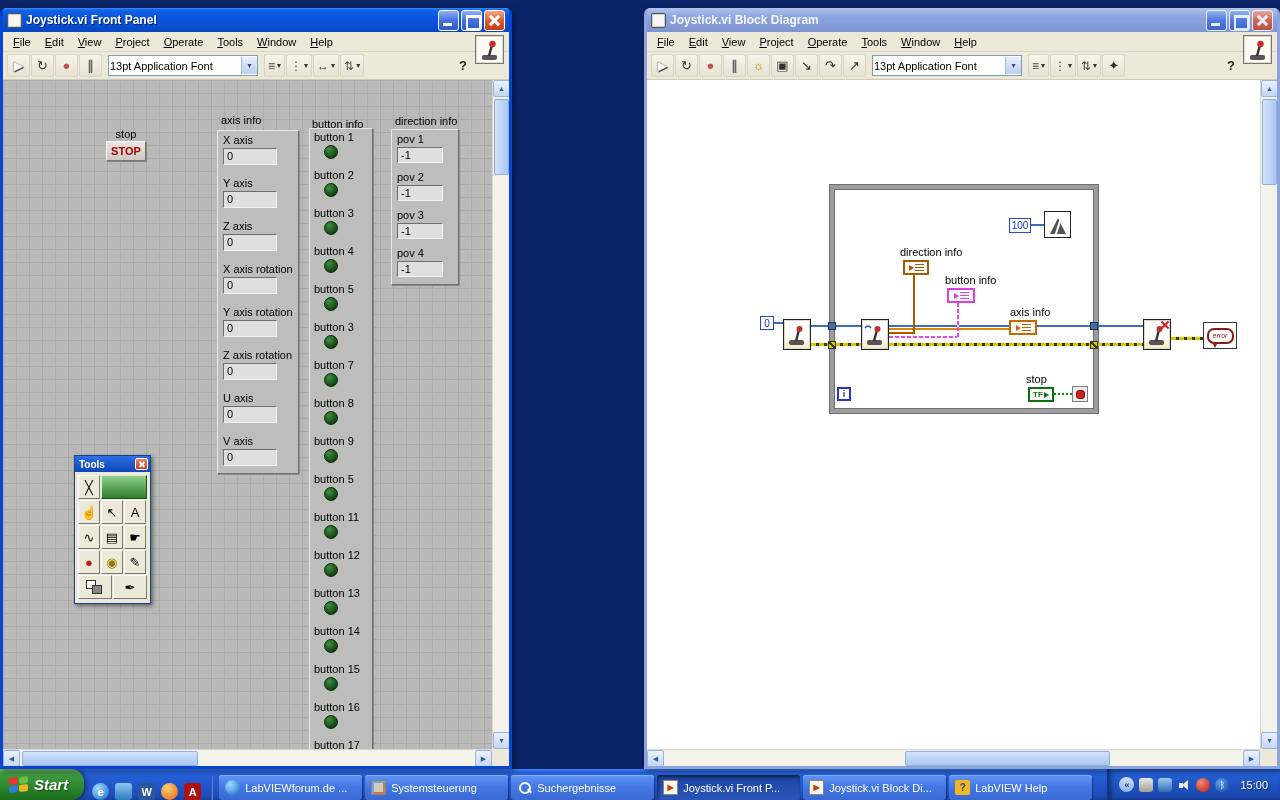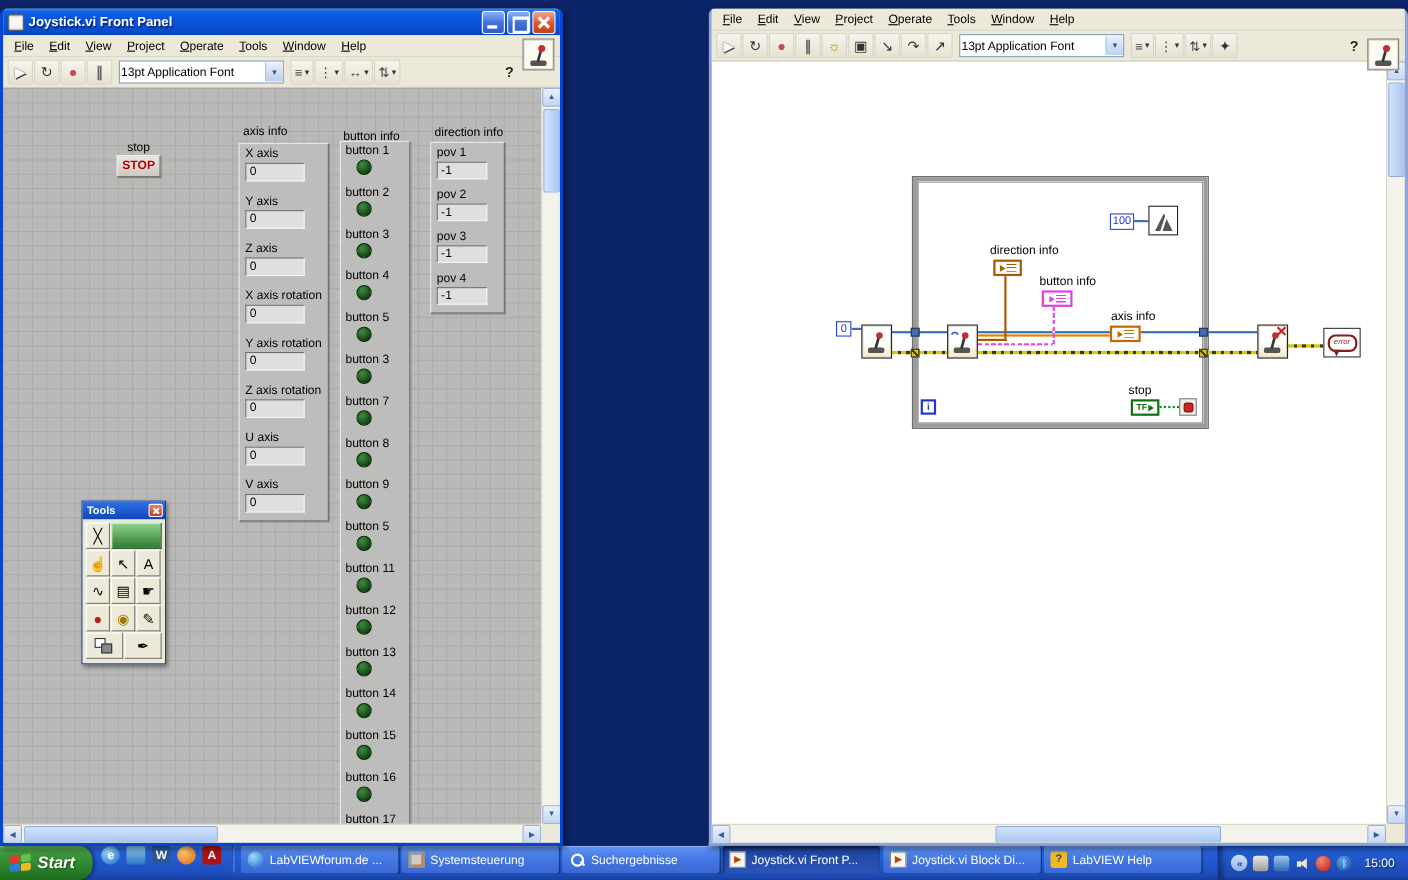--- a/index.html
+++ b/index.html
@@ -118,21 +118,21 @@
   .wait-node{position:absolute;left:397px;top:131px;width:27px;height:27px;background:#fff;border:1px solid #222;display:flex;align-items:flex-end;justify-content:center}
   .metro{position:relative;width:0;height:0;border-left:8px solid transparent;border-right:8px solid transparent;border-bottom:16px solid #555;margin-bottom:3px}
   .metro::after{content:"";position:absolute;left:-1px;top:2px;width:2px;height:15px;background:#fff;transform:rotate(18deg)}
   .errout{position:absolute;left:556px;top:242px;width:34px;height:27px;background:#fff;border:1px solid #333;display:flex;align-items:center;justify-content:center}
   .bubble{position:relative;width:27px;height:16px;border:2px solid #8B1A1A;border-radius:7px;display:flex;align-items:center;justify-content:center}
   .bubble::after{content:"";position:absolute;left:3px;bottom:-6px;width:0;height:0;border-left:3px solid transparent;border-right:3px solid transparent;border-top:6px solid #8B1A1A}
   .err-text{font-size:7px;font-style:italic;color:#8B1A1A}
   .js-svg{display:block;margin:2px auto 0}
 
   
-  .taskbar{position:absolute;left:0;top:769px;width:1280px;height:31px;display:flex;align-items:flex-start;background:linear-gradient(180deg,#4286F3 0%,#2663DC 8%,#2258CE 45%,#1D4CB8 85%,#17409C 100%)}
+  .taskbar{position:absolute;left:0;top:769px;width:1280px;height:31px;display:flex;align-items:flex-end;background:linear-gradient(180deg,#4286F3 0%,#2663DC 8%,#2258CE 45%,#1D4CB8 85%,#17409C 100%)}
   .start-button{flex:none;height:31px;display:flex;align-items:center;gap:6px;padding:0 16px 0 9px;border-radius:0 13px 13px 0;
     background:linear-gradient(180deg,#7CC57C 0%,#449C44 12%,#2F8A2F 55%,#1F6E1F 95%);box-shadow:2px 0 4px rgba(0,0,0,.45);
     color:#fff;font-size:15px;font-weight:bold;font-style:italic;text-shadow:1px 1px 2px #164A16}
   .win-flag{width:19px;height:16px;display:grid;grid-template-columns:9px 9px;grid-template-rows:7px 7px;gap:1px;transform:skewY(-6deg)}
   .win-flag i{border-radius:2px}
   .win-flag i:nth-child(1){background:#E23A2E}.win-flag i:nth-child(2){background:#6BBE49}
   .win-flag i:nth-child(3){background:#2E7CD6}.win-flag i:nth-child(4){background:#F2B822}
   .quick-launch{flex:none;display:flex;align-items:center;gap:6px;padding:0 8px}
   .ql{width:17px;height:17px;border-radius:3px;display:flex;align-items:center;justify-content:center;color:#fff;font-size:11px;font-weight:bold}
   .ql-ie{border-radius:50%;background:radial-gradient(circle at 35% 30%,#9FDCFF,#1268C8)}
@@ -353,20 +353,29 @@
     <div class="hscroll">
       <span class="sc-btn" style="left:0;top:0">◀</span>
       <span class="thumb" style="left:19px;width:176px"></span>
       <span class="sc-btn" style="right:0;top:0">▶</span>
     </div>
     <div class="corner"></div>
   </div>
 </div>
 
 <div class="window inactive" id="bd-window">
+  <div class="titlebar">
+    <span class="app-icon"></span>
+    <span>Joystick.vi Block Diagram</span>
+    <span class="tb-btns">
+      <span class="tb-btn g-min"></span>
+      <span class="tb-btn g-max"></span>
+      <span class="tb-btn close g-close"></span>
+    </span>
+  </div>
   <div class="menubar">
     <span class="menu-item">File</span>
     <span class="menu-item">Edit</span>
     <span class="menu-item">View</span>
     <span class="menu-item">Project</span>
     <span class="menu-item">Operate</span>
     <span class="menu-item">Tools</span>
     <span class="menu-item">Window</span>
     <span class="menu-item">Help</span>
   </div>

